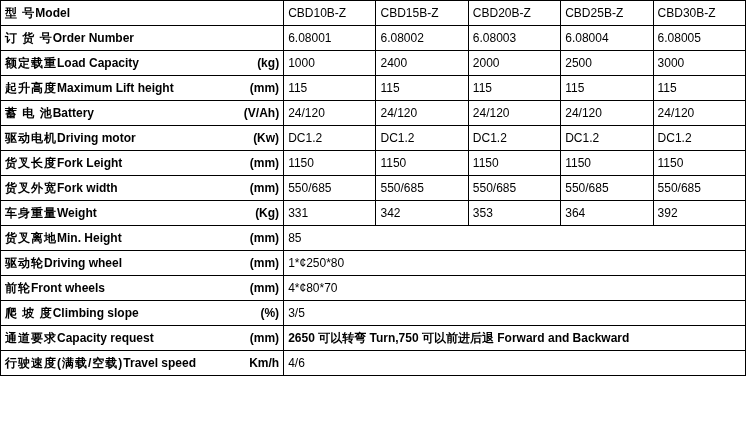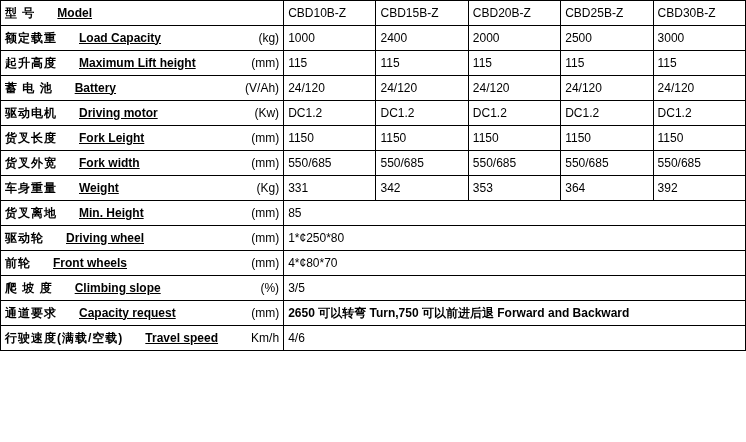--- a/index.html
+++ b/index.html
@@ -36,34 +36,32 @@
   }
   td.val {
     width: 92px;
     font-weight: normal;
     font-size: 11.5px;
   }
   .lbl-row {
     display: flex;
     align-items: baseline;
     width: 100%;
-    gap: 16px;
   }
   .cn {
     letter-spacing: 1px;
     font-weight: bold;
   }
   .en {
     font-weight: bold;
-    margin-left: 6px;
+    margin-left: 0;
     flex: 1 1 auto;
-    text-decoration: underline;
   }
   .unit {
-    font-weight: normal;
+    font-weight: bold;
     margin-left: 4px;
     flex: 0 0 auto;
     text-align: right;
   }
   td.val-wide {
     font-weight: bold;
     font-size: 12px;
   }
   td.val-wide.normal {
     font-weight: normal;
@@ -85,20 +83,34 @@
         </td>
         <td class="val">CBD10B-Z</td>
         <td class="val">CBD15B-Z</td>
         <td class="val">CBD20B-Z</td>
         <td class="val">CBD25B-Z</td>
         <td class="val">CBD30B-Z</td>
       </tr>
       <tr>
         <td class="label">
           <div class="lbl-row">
+            <span class="cn">订 货 号</span>
+            <span class="en">Order Number</span>
+            <span class="unit"></span>
+          </div>
+        </td>
+        <td class="val">6.08001</td>
+        <td class="val">6.08002</td>
+        <td class="val">6.08003</td>
+        <td class="val">6.08004</td>
+        <td class="val">6.08005</td>
+      </tr>
+      <tr>
+        <td class="label">
+          <div class="lbl-row">
             <span class="cn">额定载重</span>
             <span class="en">Load Capacity</span>
             <span class="unit">(kg)</span>
           </div>
         </td>
         <td class="val">1000</td>
         <td class="val">2400</td>
         <td class="val">2000</td>
         <td class="val">2500</td>
         <td class="val">3000</td>

